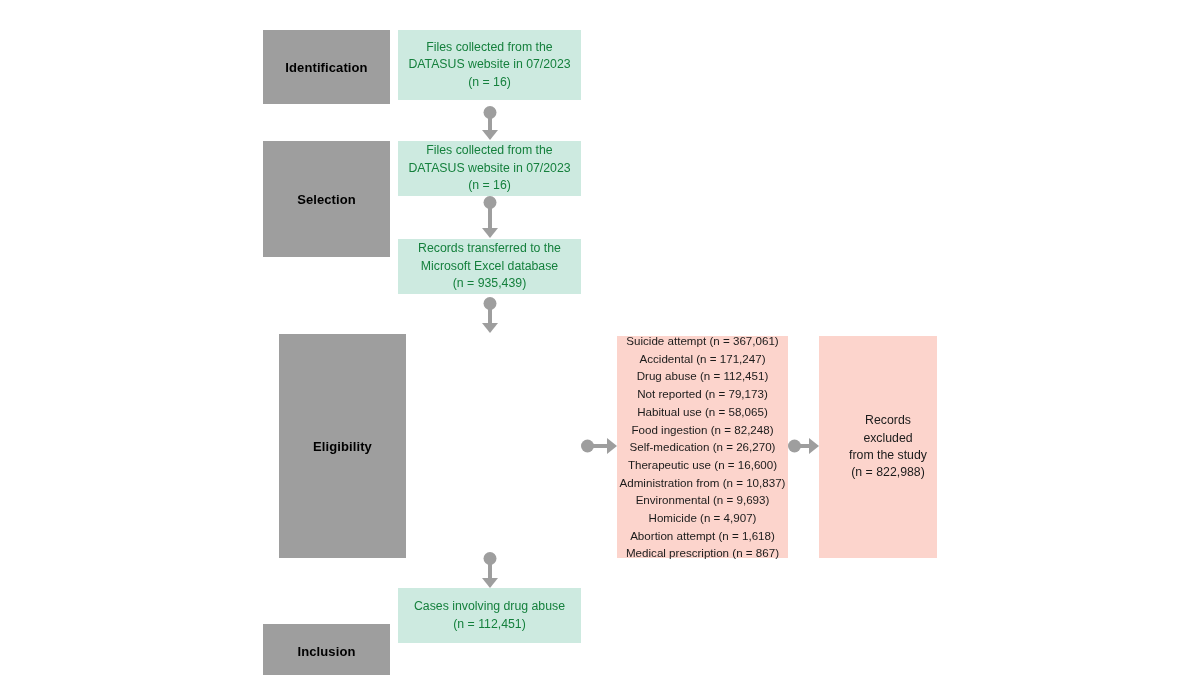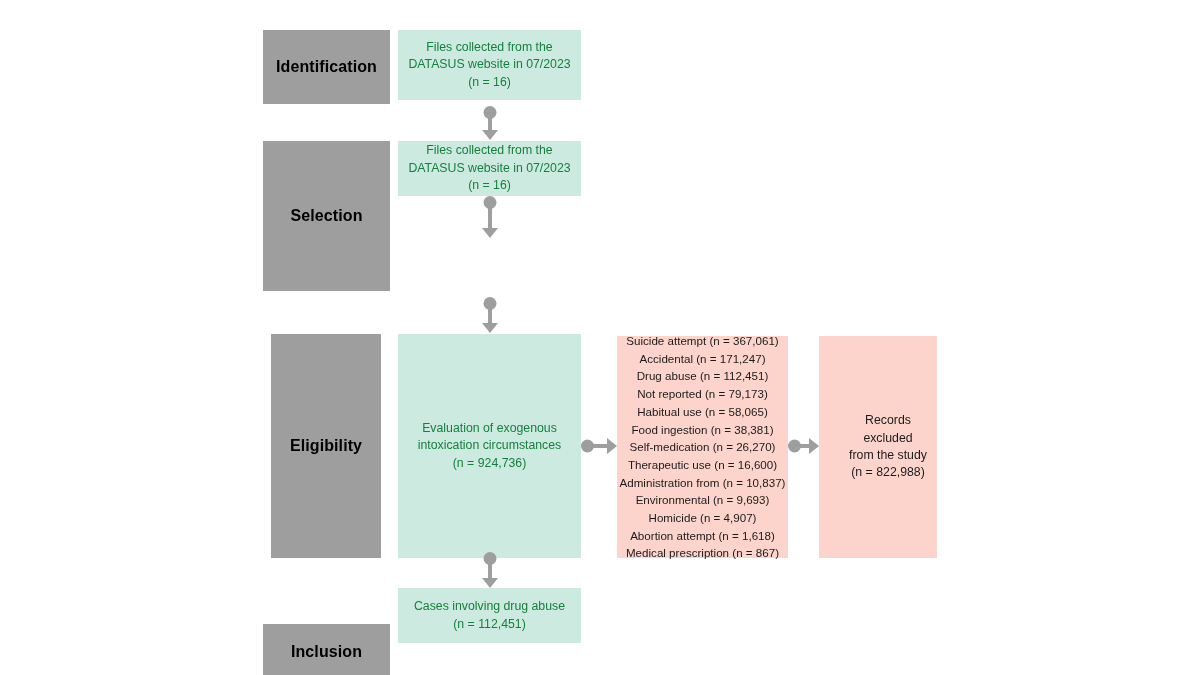--- a/index.html
+++ b/index.html
@@ -23,21 +23,21 @@
     box-sizing: border-box;
     display: flex;
     align-items: center;
     justify-content: center;
     text-align: center;
   }
   .stage-box {
     background: #9e9e9e;
     color: #000000;
     font-weight: bold;
-    font-size: 16px;
+    font-size: 13px;
     letter-spacing: 0.1px;
   }
   .teal-box {
     background: #cdeae0;
     color: #15803d;
     font-size: 12.3px;
     line-height: 1.42;
   }
   .pink-box {
     background: #fcd4cc;
@@ -155,56 +155,56 @@
       <span>(n = 16)</span>
     </div>
   </div>
 
   <div class="conn-v" style="left:483px; top:106px; width:14px; height:34px;">
     <div class="dot"></div>
     <div class="shaft" style="height:16px;"></div>
     <div class="head"></div>
   </div>
 
-  <div class="box stage-box" style="left:263px; top:141px; width:127px; height:150px;">
+  <div class="box stage-box" style="left:263px; top:141px; width:127px; height:116px;">
     <span>Selection</span>
   </div>
 
   <div class="box teal-box" style="left:398px; top:141px; width:183px; height:55px;">
     <div class="lines">
       <span>Files collected from the</span>
       <span>DATASUS website in 07/2023</span>
       <span>(n = 16)</span>
     </div>
   </div>
 
   <div class="conn-v" style="left:483px; top:196px; width:14px; height:42px;">
     <div class="dot"></div>
     <div class="shaft" style="height:24px;"></div>
     <div class="head"></div>
   </div>
 
+  <div class="box teal-box" style="left:398px; top:239px; width:183px; height:55px;">
+    <div class="lines">
+      <span>Records transferred to the</span>
+      <span>Microsoft Excel database</span>
+      <span>(n = 935,439)</span>
+    </div>
+  </div>
 
   <div class="conn-v" style="left:483px; top:297px; width:14px; height:36px;">
     <div class="dot"></div>
     <div class="shaft" style="height:18px;"></div>
     <div class="head"></div>
   </div>
 
-  <div class="box stage-box" style="left:271px; top:334px; width:110px; height:224px;">
+  <div class="box stage-box" style="left:279px; top:334px; width:127px; height:224px;">
     <span>Eligibility</span>
   </div>
 
-  <div class="box teal-box" style="left:398px; top:334px; width:183px; height:224px;">
-    <div class="lines">
-      <span>Evaluation of exogenous</span>
-      <span>intoxication circumstances</span>
-      <span>(n = 924,736)</span>
-    </div>
-  </div>
 
   <div class="conn-h" style="left:581px; top:439px; width:36px; height:14px;">
     <div class="dot"></div>
     <div class="shaft" style="width:18px;"></div>
     <div class="head"></div>
   </div>
 
   <div class="excl-list" style="left:617px; top:336px; width:171px; height:222px;">
     <div class="excl-row">
       <span class="lbl">Suicide attempt</span> 
@@ -221,21 +221,21 @@
     <div class="excl-row">
       <span class="lbl">Not reported</span> 
       <span class="cnt">(n = 79,173)</span>
     </div>
     <div class="excl-row">
       <span class="lbl">Habitual use</span> 
       <span class="cnt">(n = 58,065)</span>
     </div>
     <div class="excl-row">
       <span class="lbl">Food ingestion</span> 
-      <span class="cnt">(n = 38,381)</span>
+      <span class="cnt">(n = 82,248)</span>
     </div>
     <div class="excl-row">
       <span class="lbl">Self-medication</span> 
       <span class="cnt">(n = 26,270)</span>
     </div>
     <div class="excl-row">
       <span class="lbl">Therapeutic use</span> 
       <span class="cnt">(n = 16,600)</span>
     </div>
     <div class="excl-row">

